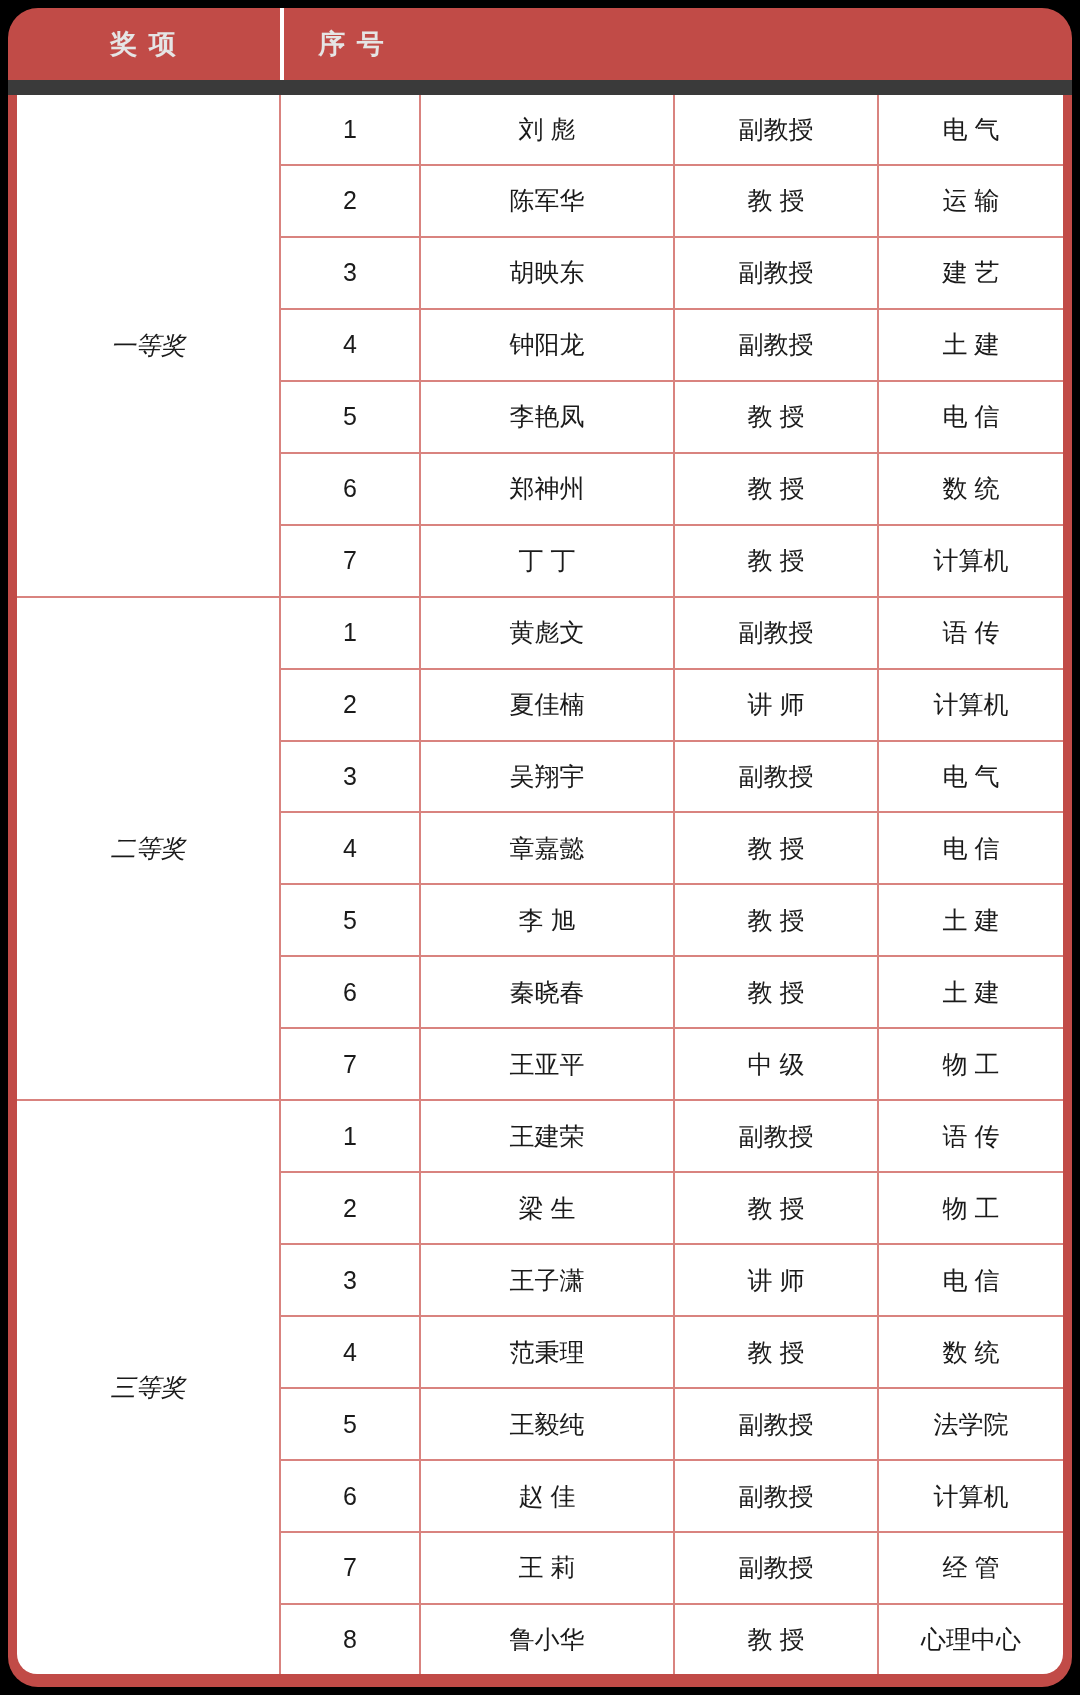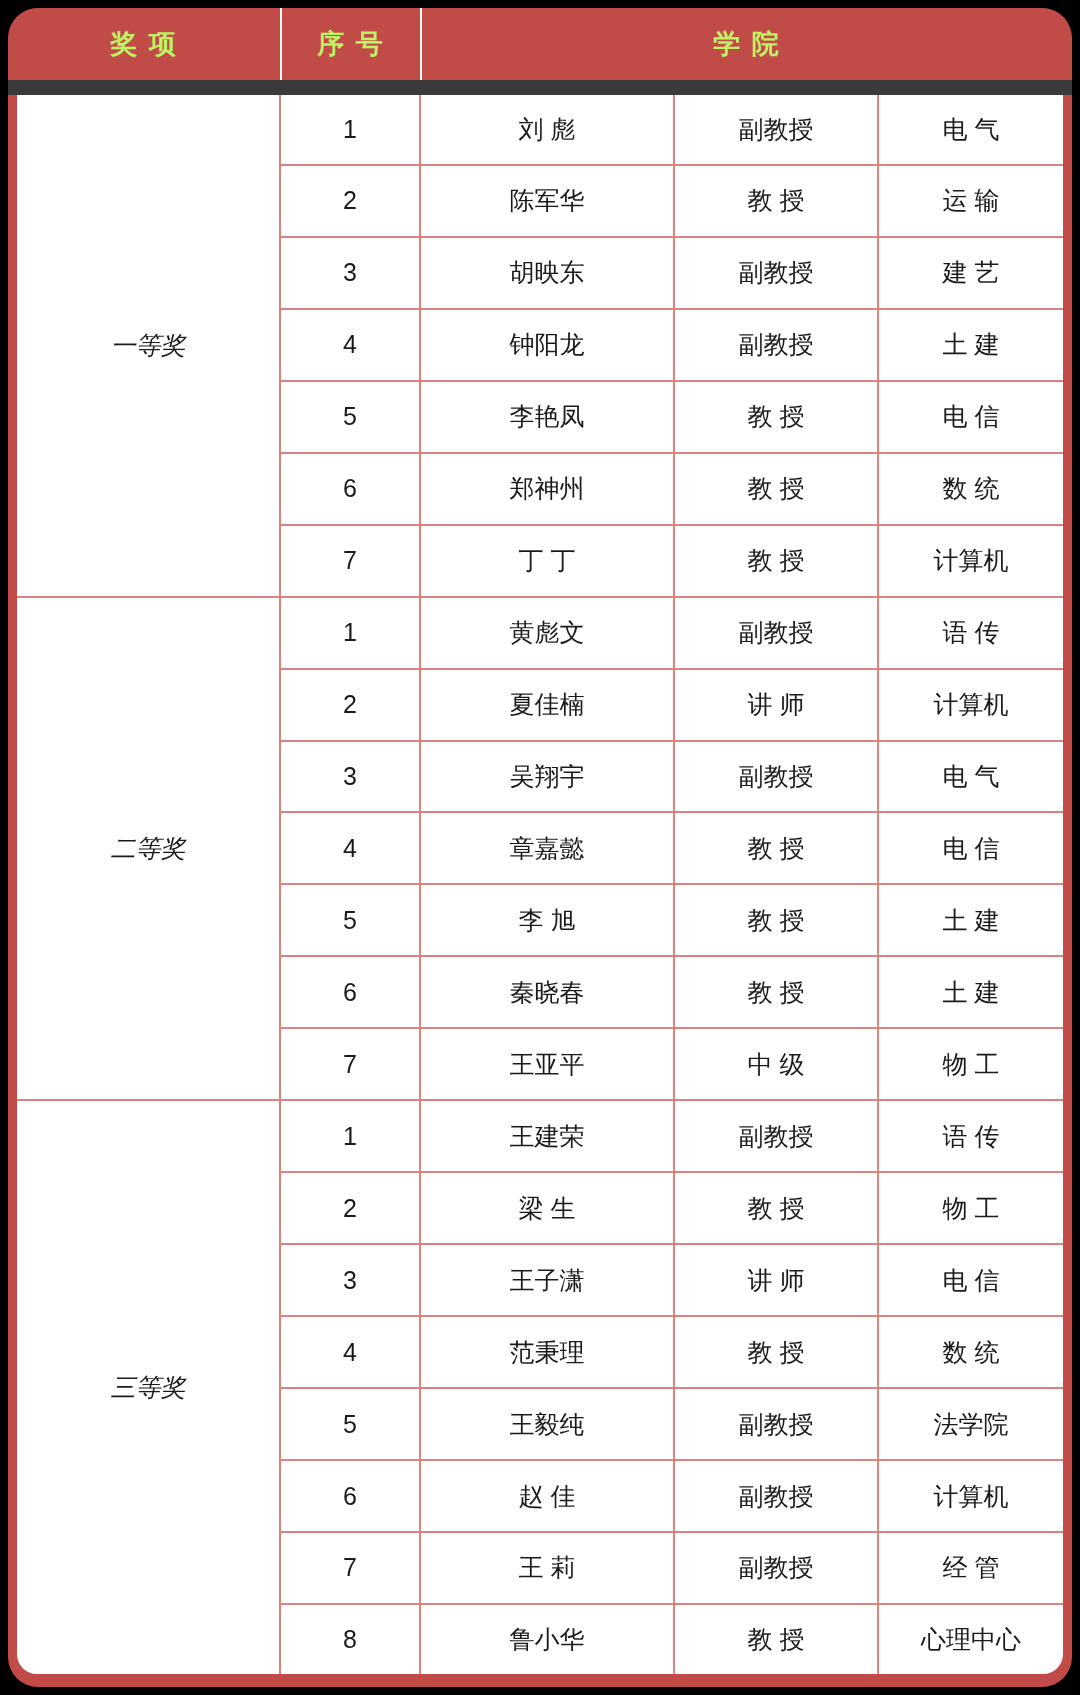--- a/index.html
+++ b/index.html
@@ -22,33 +22,33 @@
     box-shadow: 0 8px 14px rgba(0,0,0,0.75);
     display: flex;
     flex-direction: column;
     overflow: hidden;
     box-sizing: border-box;
   }
   .header-row {
     height: 72px;
     display: flex;
     align-items: stretch;
-    color: #bef264;
+    color: #e5e5e5;
     font-weight: bold;
     font-size: 27px;
   }
   .header-cell {
     display: flex;
     align-items: center;
     justify-content: center;
     letter-spacing: 2px;
     box-sizing: border-box;
   }
   .header-cell + .header-cell {
-    border-left: 2px solid #ffffff;
+    border-left: 4px solid #ffffff;
   }
   .hc1 { width: 272px; }
   .hc2 { width: 140px; }
   .hc3 { width: 254px; }
   .hc4 { width: 204px; }
   .hc5 { flex: 1; }
   .dark-bar {
     height: 15px;
     background: #3A3A3A;
     width: 100%;
@@ -85,21 +85,20 @@
     font-style: italic;
   }
 </style>
 </head>
 <body>
 
 <div class="card">
   <div class="header-row">
     <div class="header-cell hc1">奖 项</div>
     <div class="header-cell hc2">序 号</div>
-    <div class="header-cell hc5">学 院</div>
   </div>
   <div class="dark-bar"></div>
   <div class="body-wrap">
     <table class="grid">
       <colgroup>
           <col class="c1">
           <col class="c2">
           <col class="c3">
           <col class="c4">
           <col class="c5">

